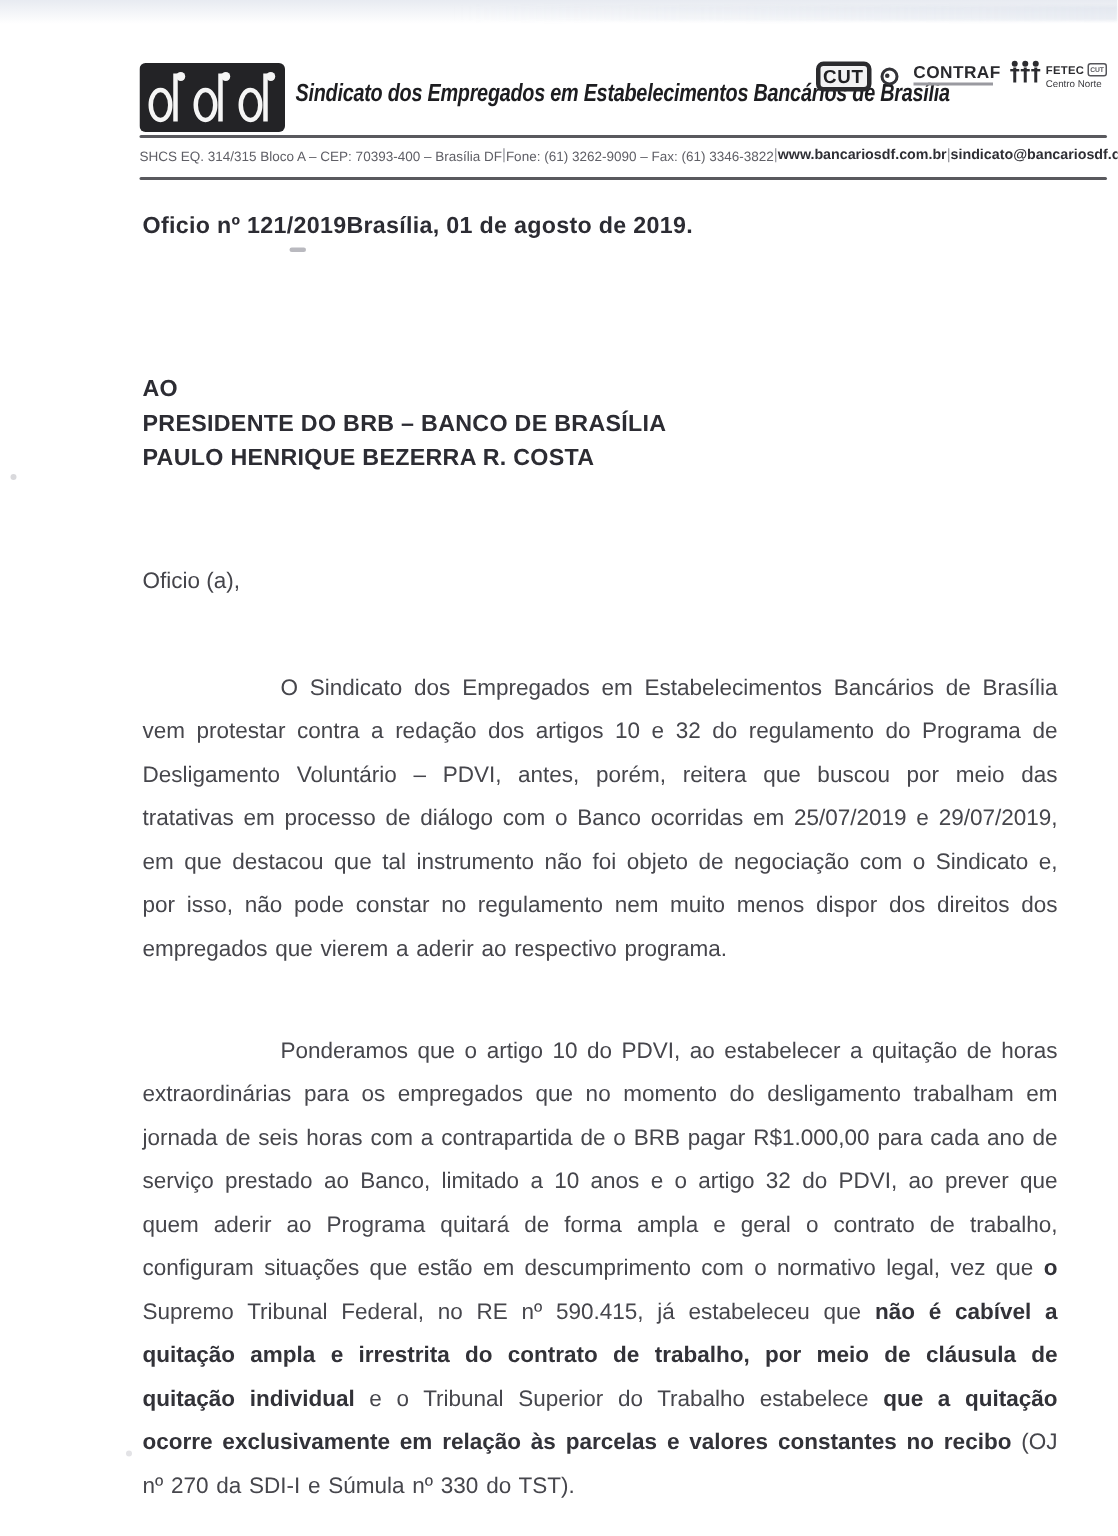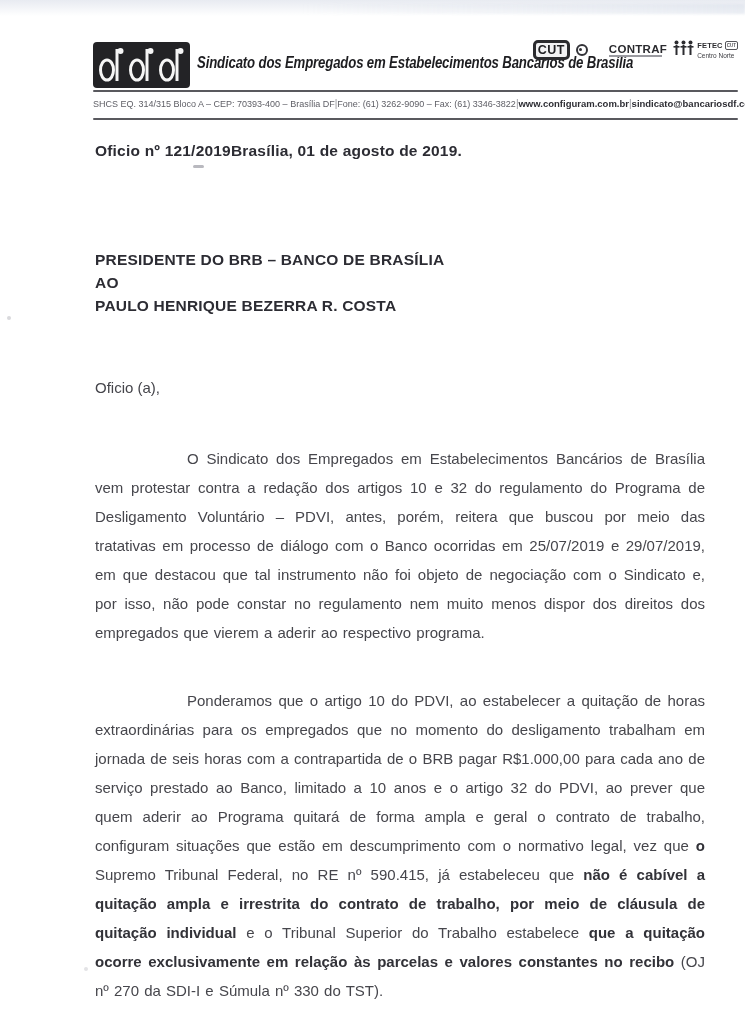--- a/index.html
+++ b/index.html
@@ -45,21 +45,21 @@
     font-size:16.5px;font-weight:bold;font-style:italic;
     letter-spacing:-.2px;white-space:nowrap;color:#1d1d20;
     transform-origin:left center;transform:scaleX(.8);
   }
   .brand-cluster{position:absolute;right:0;top:0;display:flex;align-items:center;gap:6px;}
   .cut-box{
     border:3px solid #2b2b2e;border-radius:5px;padding:0 2px;
     font-weight:900;font-size:12.5px;line-height:14px;color:#202023;
     letter-spacing:.5px;background:#f2f2f3;
   }
-  .contraf{display:flex;align-items:center;gap:21px;}
+  .contraf{display:flex;align-items:center;gap:10px;}
   .contraf-icon{
     width:12px;height:12px;border:2.5px solid #333338;border-radius:50%;
     position:relative;box-sizing:border-box;
   }
   .contraf-icon::after{
     content:"";position:absolute;left:1px;top:2px;width:3px;height:3px;
     background:#333338;border-radius:50%;
   }
   .contraf-textcol{display:flex;flex-direction:column;line-height:10px;}
   .contraf-name{font-weight:900;font-size:11.5px;color:#2a2a2e;letter-spacing:.3px;}
@@ -167,37 +167,37 @@
     </span>
   </div>
 
   <div class="rule rule-1"></div>
 
   <div class="address-row">
     <span>SHCS EQ. 314/315 Bloco A – CEP: 70393-400 – Brasília DF</span>
     <span class="addr-sep">|</span>
     <span>Fone: (61) 3262-9090 – Fax: (61) 3346-3822</span>
     <span class="addr-sep">|</span>
-    <span class="addr-strong">www.configuram.com.br</span>
+    <span class="addr-strong">www.bancariosdf.com.br</span>
     <span class="addr-sep">|</span>
     <span class="addr-strong">sindicato@bancariosdf.com.br</span>
   </div>
 
   <div class="rule rule-2"></div>
 </div>
 
 <div class="content">
   <div class="ref-row">
     <span>Oficio nº 121/2019</span>
     <span>Brasília, 01 de agosto de 2019.</span>
   </div>
 
   <div class="recipient">
+    <div>AO</div>
     <div>PRESIDENTE DO BRB – BANCO DE BRASÍLIA</div>
-    <div>AO</div>
     <div>PAULO HENRIQUE BEZERRA R. COSTA</div>
   </div>
 
   <div class="salutation">Oficio (a),</div>
 
   <div class="paras">
       <p class="para"><span>O Sindicato dos Empregados em Estabelecimentos Bancários de Brasília vem protestar contra a redação dos artigos 10 e 32 do regulamento do Programa de Desligamento Voluntário – PDVI, antes, porém, reitera que buscou por meio das tratativas em processo de diálogo com o Banco ocorridas em 25/07/2019 e 29/07/2019, em que destacou que tal instrumento não foi objeto de negociação com o Sindicato e, por isso, não pode constar no regulamento nem muito menos dispor dos direitos dos empregados que vierem a aderir ao respectivo programa.</span></p>
       <p class="para"><span>Ponderamos que o artigo 10 do PDVI, ao estabelecer a quitação de horas extraordinárias para os empregados que no momento do desligamento trabalham em jornada de seis horas com a contrapartida de o BRB pagar R$1.000,00 para cada ano de serviço prestado ao Banco, limitado a 10 anos e o artigo 32 do PDVI, ao prever que quem aderir ao Programa quitará de forma ampla e geral o contrato de trabalho, configuram situações que estão em descumprimento com o normativo legal, vez que </span><span class="b">o</span><span> Supremo Tribunal Federal, no RE nº 590.415, já estabeleceu que </span><span class="b">não é cabível a quitação ampla e irrestrita do contrato de trabalho, por meio de cláusula de quitação individual</span><span> e o Tribunal Superior do Trabalho estabelece </span><span class="b">que a quitação ocorre exclusivamente em relação às parcelas e valores constantes no recibo</span><span> (OJ  nº 270 da SDI-I e Súmula nº 330 do TST).</span></p>
     </div>
 </div>

